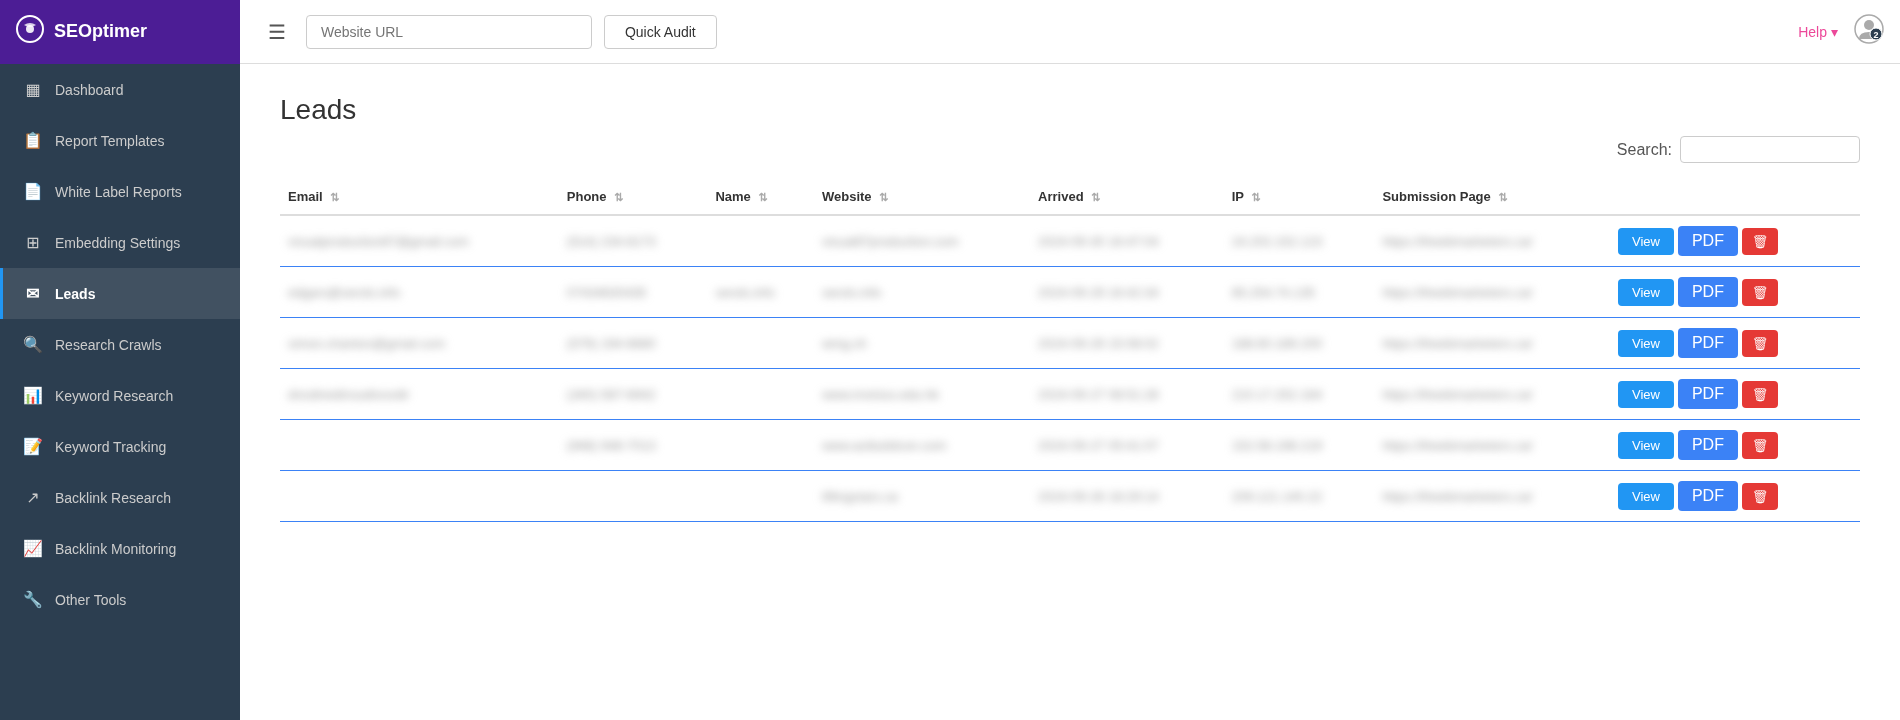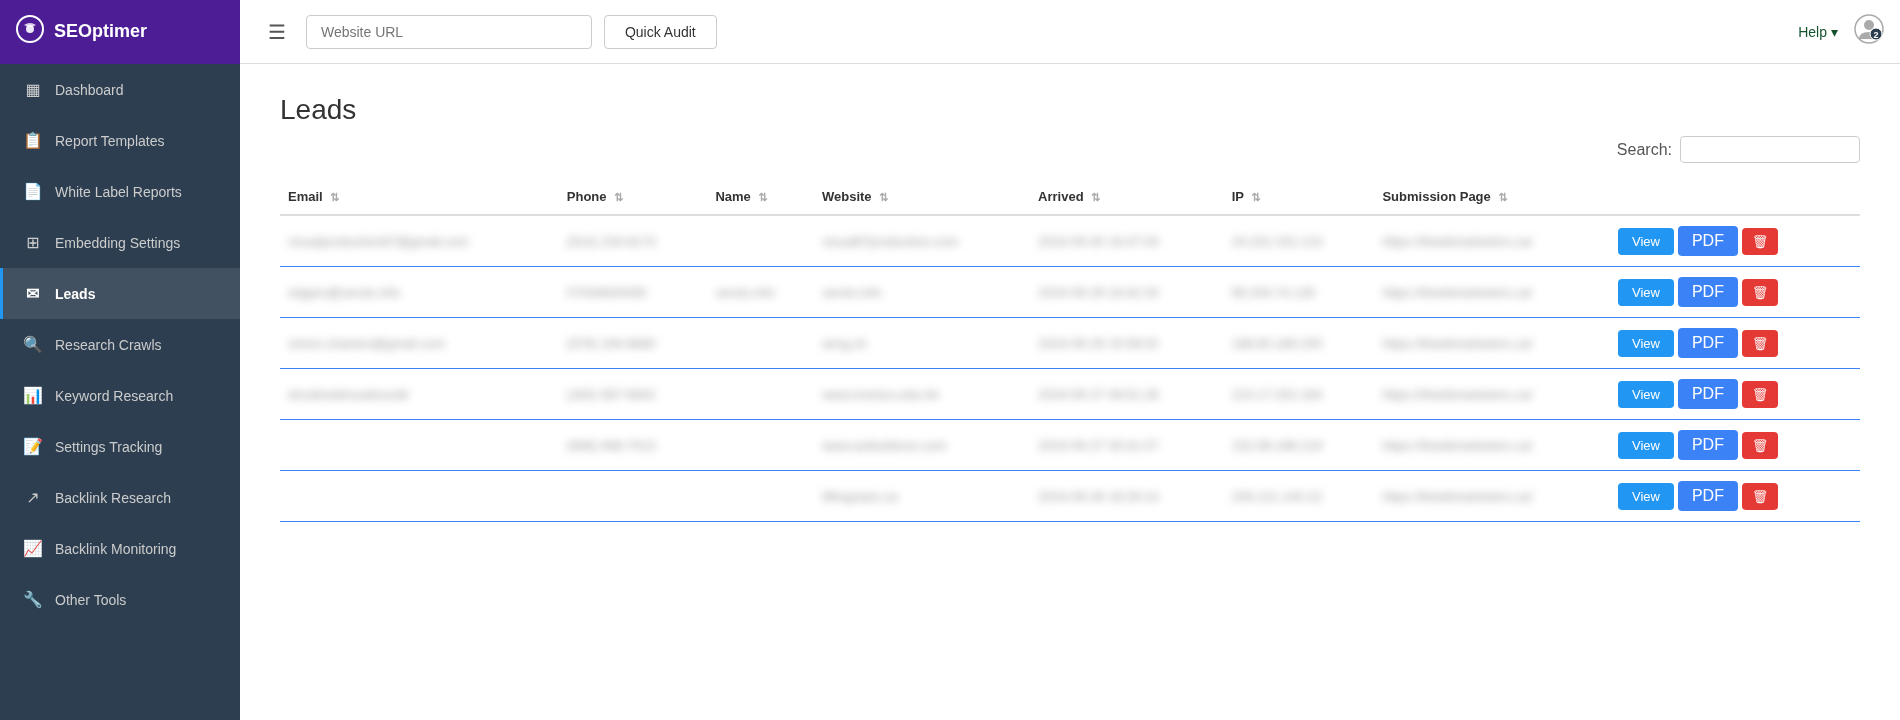--- a/index.html
+++ b/index.html
@@ -64,21 +64,21 @@
       cursor: pointer;
       color: #333;
     }
     .header-right {
       margin-left: auto;
       display: flex;
       align-items: center;
       gap: 16px;
     }
     .help-btn {
-      color: #14532d;
+      color: #ec4899;
       font-size: 14px;
       cursor: pointer;
       background: none;
       border: none;
       display: flex;
       align-items: center;
       gap: 4px;
     }
     .user-icon {
       font-size: 24px;
@@ -290,21 +290,21 @@
       <div class="sidebar-item">
         <span class="sidebar-icon">🔍</span>
         <span>Research Crawls</span>
       </div>
       <div class="sidebar-item">
         <span class="sidebar-icon">📊</span>
         <span>Keyword Research</span>
       </div>
       <div class="sidebar-item">
         <span class="sidebar-icon">📝</span>
-        <span>Settings Tracking</span>
+        <span>Keyword Tracking</span>
       </div>
       <div class="sidebar-item">
         <span class="sidebar-icon">↗</span>
         <span>Backlink Research</span>
       </div>
       <div class="sidebar-item">
         <span class="sidebar-icon">📈</span>
         <span>Backlink Monitoring</span>
       </div>
       <div class="sidebar-item">

